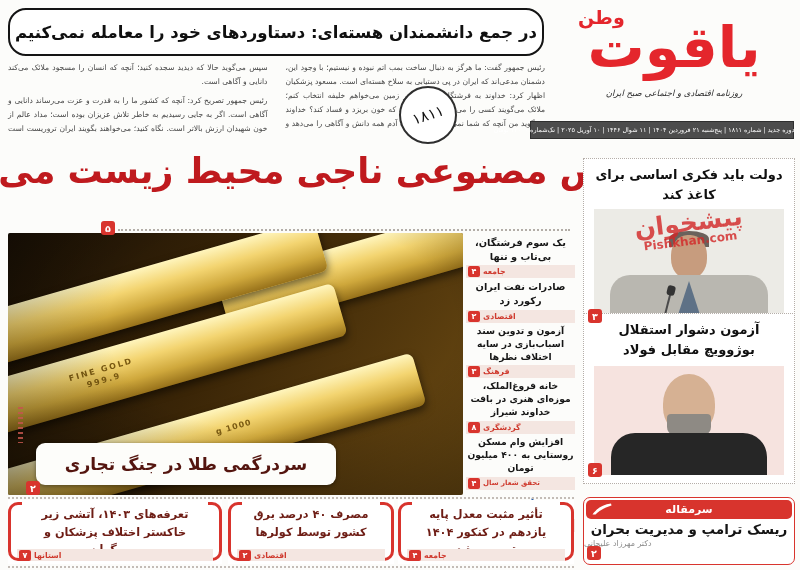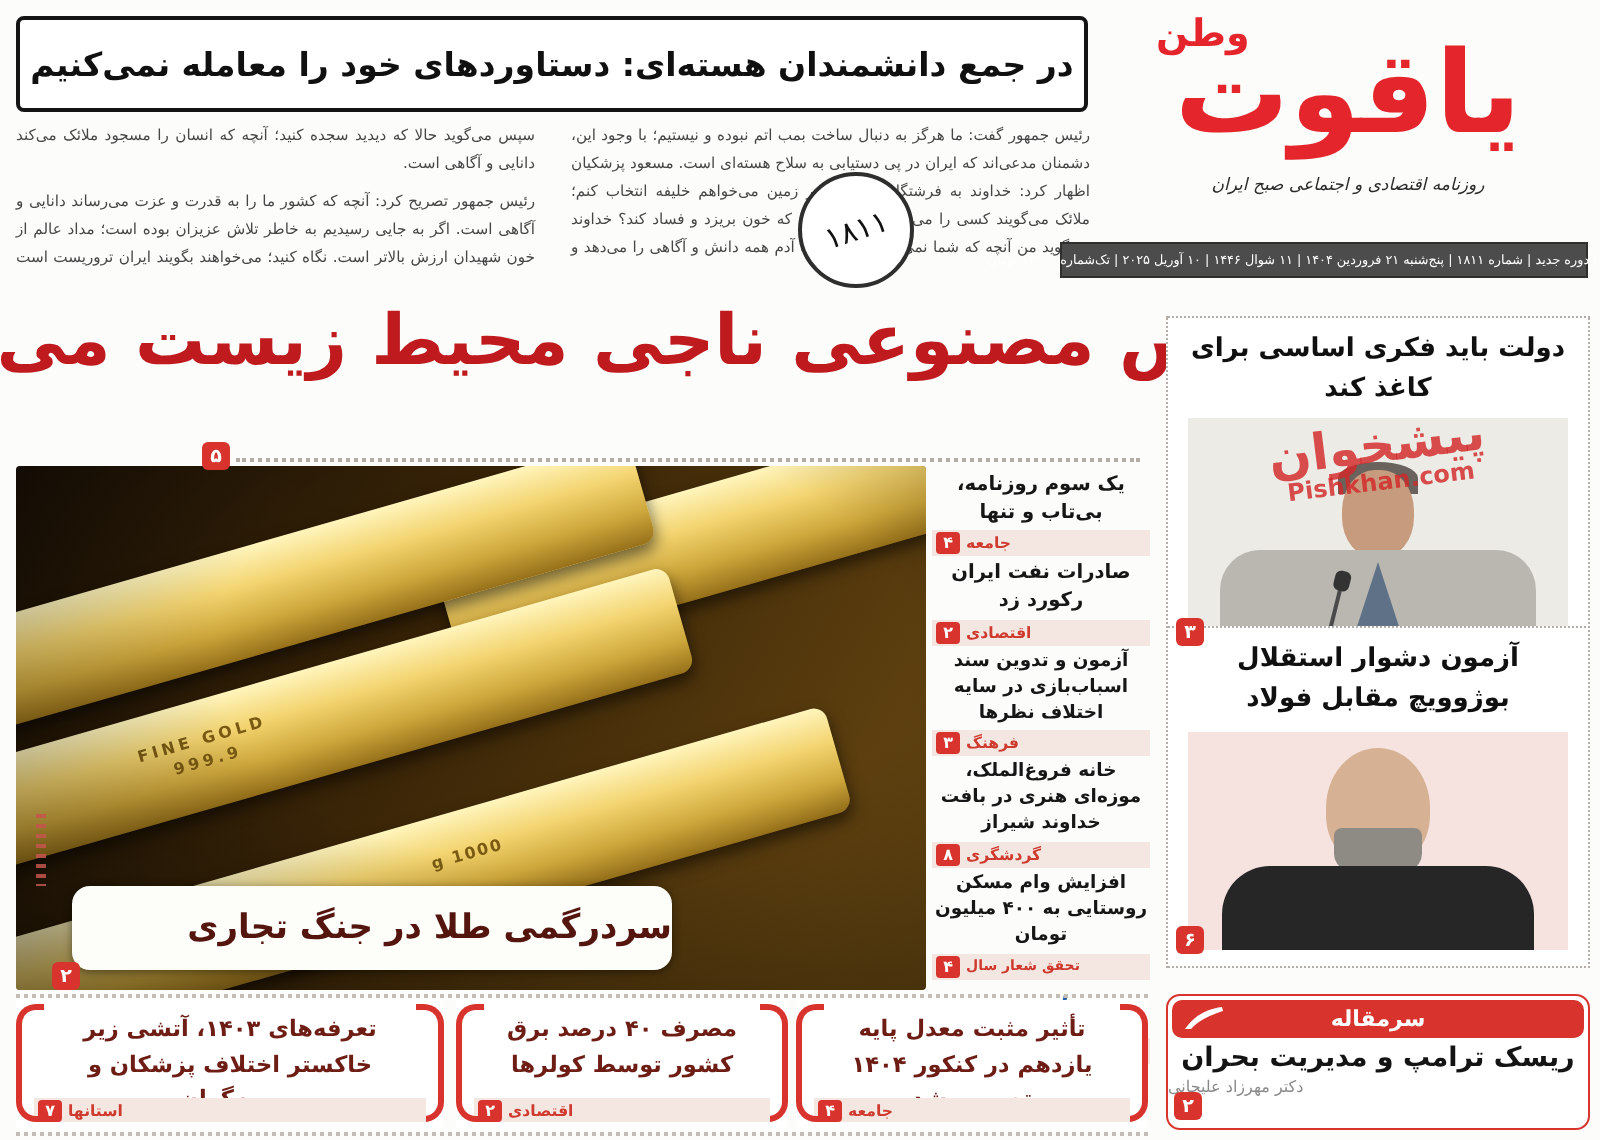--- a/index.html
+++ b/index.html
@@ -1,21 +1,21 @@
 <!DOCTYPE html>
 <html lang="fa" dir="rtl"><head>
 <meta charset="utf-8">
 <style>
   html,body{margin:0;padding:0;background:#e9e9e9;}
   #app{position:relative;width:800px;height:570px;background:#fcfcfa;overflow:hidden;
        font-family:"DejaVu Sans",sans-serif;direction:rtl;}
   .abs{position:absolute;}
 
   
-  .banner{left:8px;top:8px;width:532px;height:44px;border:2.5px solid #141414;border-radius:4px;
+  .banner{left:8px;top:8px;width:532px;height:44px;border:2.5px solid #141414;border-radius:18px;
           display:flex;align-items:center;justify-content:center;background:#fff;}
   .banner-text{font-size:16.5px;font-weight:bold;color:#101010;white-space:nowrap;}
 
   
   .lede{left:8px;top:61px;width:537px;height:82px;column-count:2;column-gap:18px;
         font-size:7.6px;line-height:1.85;text-align:justify;color:#464646;}
   .lede p{margin:0 0 5px 0;}
 
   
   .logo-wrap{left:552px;top:4px;width:244px;height:116px;text-align:center;}
@@ -46,21 +46,21 @@
   .gb1{left:-40px;top:34px;width:360px;}
   .gb2{left:-60px;top:104px;width:400px;}
   .gb3{left:-40px;top:182px;width:460px;}
   .gb4{left:210px;top:6px;width:300px;}
   .gbar-label{position:absolute;left:120px;top:14px;transform:rotate(0deg);text-align:center;
         color:#7a5a12;font-size:8px;font-weight:bold;letter-spacing:2px;line-height:1.4;}
   .gbar-label3{position:absolute;left:250px;top:18px;color:#7a5a12;font-size:8px;font-weight:bold;letter-spacing:1px;}
   .gold::after{content:"";position:absolute;inset:0;
         background:radial-gradient(ellipse at 60% 35%,transparent 45%,rgba(0,0,0,.45) 100%);z-index:1;}
   .gold-cap{position:absolute;left:28px;bottom:10px;width:300px;height:42px;background:#fdfdfa;border-radius:9px;
-        display:flex;align-items:center;justify-content:flex-start;z-index:3;box-shadow:0 1px 4px rgba(0,0,0,.45);}
+        display:flex;align-items:center;justify-content:center;z-index:3;box-shadow:0 1px 4px rgba(0,0,0,.45);}
   .gold-cap span{font-size:17px;font-weight:bold;color:#54150f;white-space:nowrap;}
   .gold .pbadge{left:18px;bottom:0px;z-index:4;}
   .photo-credit{position:absolute;left:10px;bottom:52px;width:5px;height:36px;z-index:3;opacity:.85;
         background:repeating-linear-gradient(180deg,#c4554d 0 2px,transparent 2px 5px);}
 
   
   .newslist{left:466px;top:234px;width:109px;height:260px;display:flex;flex-direction:column;justify-content:space-between;}
   .nl-item{display:flex;flex-direction:column;}
   .nl-title{font-size:9.8px;font-weight:bold;color:#161616;text-align:center;line-height:1.4;padding:2px 0;}
   .nl-title.jihad{color:#2b5fa7;font-size:15px;font-style:italic;letter-spacing:-1px;padding:4px 0;}
@@ -166,21 +166,21 @@
     </div>
     <div class="photo-credit"></div>
     <div class="gold-cap">
       <span>سردرگمی طلا در جنگ تجاری</span>
     </div>
     <div class="pbadge">۲</div>
   </div>
 
   <div class="abs newslist">
     <div class="nl-item">
-      <div class="nl-title">یک سوم روزنامه، بی‌تاب و تنها</div>
+      <div class="nl-title">یک سوم فرشتگان، بی‌تاب و تنها</div>
       <div class="nl-strip">
         <span class="nl-cat">جامعه</span>
         <span class="nl-num">۴</span>
       </div>
     </div>
     <div class="nl-item">
       <div class="nl-title">صادرات نفت ایران رکورد زد</div>
       <div class="nl-strip">
         <span class="nl-cat">اقتصادی</span>
         <span class="nl-num">۲</span>

